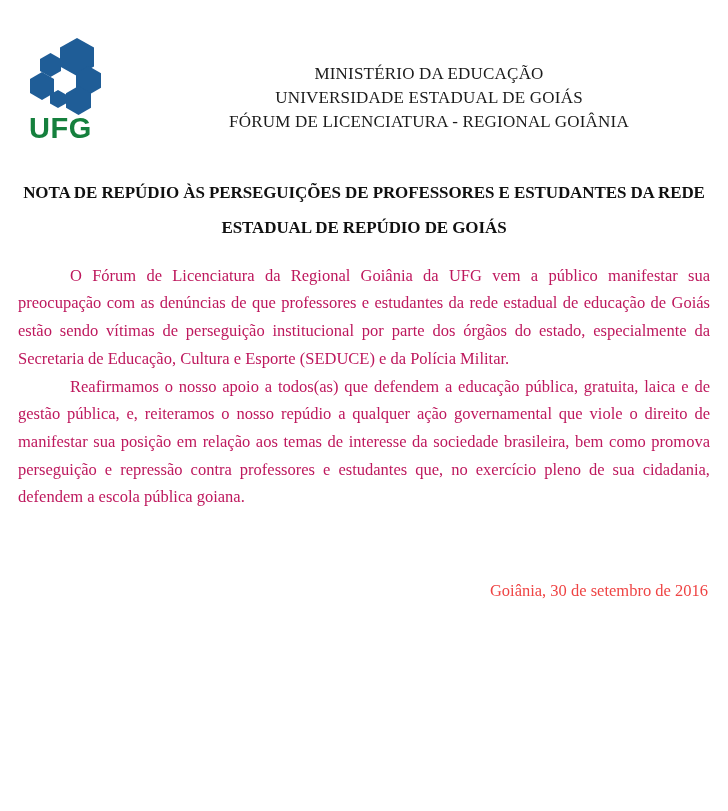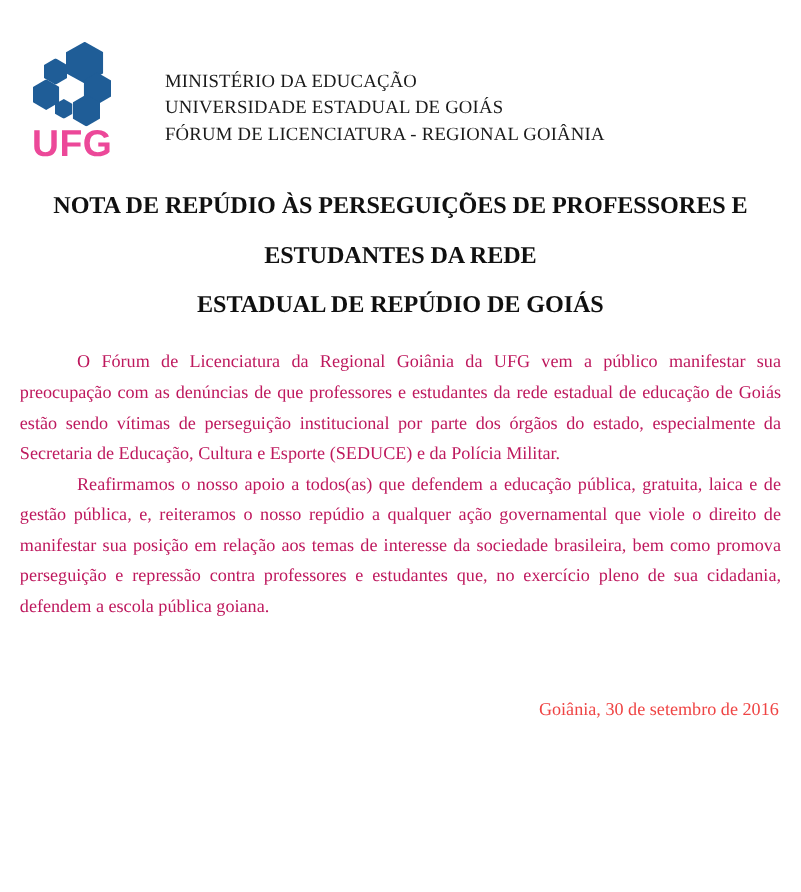--- a/index.html
+++ b/index.html
@@ -50,46 +50,47 @@
   .hex-a { left: 32px; top: 2px;  width: 34px; height: 38px; }   
   .hex-b { left: 12px; top: 17px; width: 21px; height: 24px; }   
   .hex-c { left: 2px;  top: 36px; width: 24px; height: 28px; }   
   .hex-d { left: 48px; top: 30px; width: 25px; height: 29px; }   
   .hex-e { left: 22px; top: 54px; width: 16px; height: 18px; }   
   .hex-f { left: 38px; top: 50px; width: 25px; height: 29px; }   
 
   .logo-wordmark {
     font-family: "Liberation Sans", "DejaVu Sans", sans-serif;
     font-weight: bold;
-    font-size: 34px;
+    font-size: 29px;
     letter-spacing: 0.5px;
-    color: #ec4899;
+    color: #15803d;
     line-height: 1;
     margin-top: 6px;
     margin-left: 1px;
   }
 
   .letterhead-text {
     position: absolute;
     left: 150px;
     right: 20px;
     top: 62px;
+    text-align: center;
     font-size: 17px;
     line-height: 1.42;
     letter-spacing: 0.2px;
     color: #1a1a1a;
   }
   .letterhead-text .lh-line { display: block; white-space: nowrap; }
 
   
   .doc-title {
-    margin: 14px 18px 0 18px;
+    margin: 26px 18px 0 18px;
     text-align: center;
     font-weight: bold;
-    font-size: 22px;
+    font-size: 17px;
     line-height: 2.05;
     letter-spacing: -0.1px;
     color: #101010;
   }
   .doc-title .title-line { display: block; }
 
   
   .body-copy {
     margin: 16px 18px 0 18px;
   }

